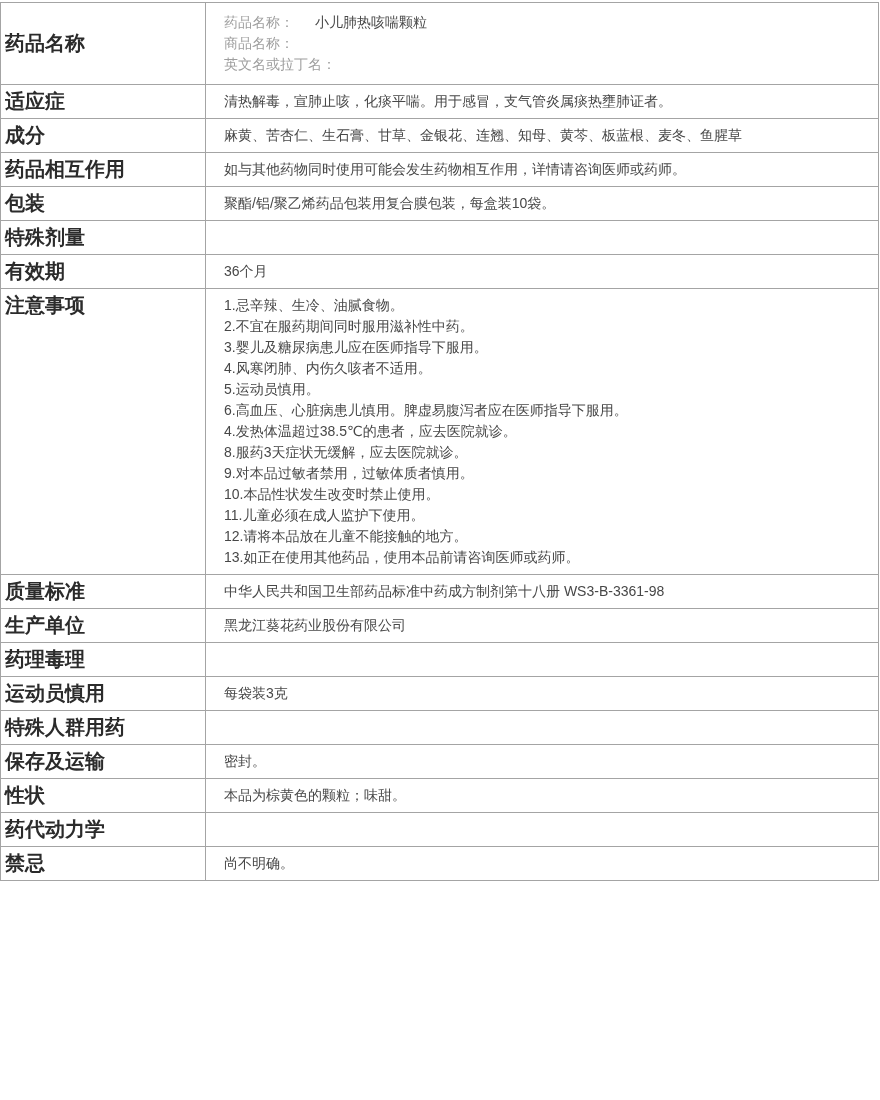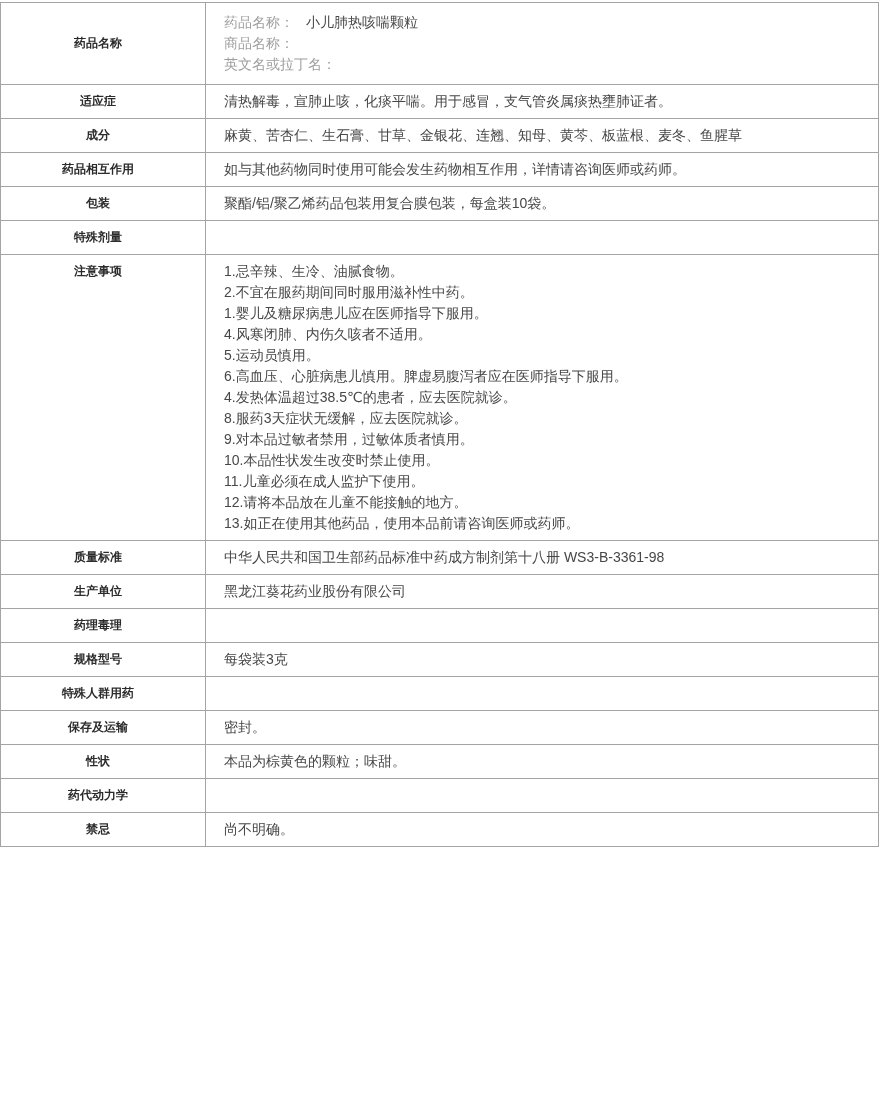--- a/index.html
+++ b/index.html
@@ -24,39 +24,39 @@
     table-layout: fixed;
     width: 879px;
     margin: 2px 0 0 0;
   }
   col.col-label { width: 205px; }
   th, td {
     border: 1px solid var(--border-color, #a4a4a4);
     line-height: 21px;
   }
   th.row-label {
-    text-align: center;
+    text-align: left;
     vertical-align: top;
     padding: 6px 14px 6px 4px;
-    font-size: 12px;
+    font-size: 20px;
     font-weight: bold;
     color: var(--label-color, #2b2b2b);
     white-space: nowrap;
   }
   td.row-value {
     vertical-align: top;
     text-align: left;
     padding: 6px 10px 6px 18px;
     font-size: 14px;
     color: var(--value-color, #474747);
   }
   tr.name-row th.row-label { vertical-align: middle; }
   tr.name-row td.row-value { padding-top: 9px; padding-bottom: 9px; }
   .field-caption { color: var(--muted-color, #9e9e9e); }
-  .field-value { color: var(--value-color, #474747); margin-left: 12px; }
+  .field-value { color: var(--value-color, #474747); margin-left: 21px; }
   .value-line { min-height: 21px; }
 </style>
 </head>
 <body style="background: rgb(255, 255, 255);">
 
 <div class="page">
   <table class="drug-table">
     <colgroup>
       <col class="col-label">
       <col class="col-value">
@@ -89,28 +89,32 @@
   <tr>
     <th class="row-label">包装</th>
     <td class="row-value">聚酯/铝/聚乙烯药品包装用复合膜包装，每盒装10袋。</td>
   </tr>
 
   <tr>
     <th class="row-label">特殊剂量</th>
     <td class="row-value"></td>
   </tr>
 
+  <tr>
+    <th class="row-label">有效期</th>
+    <td class="row-value">36个月</td>
+  </tr>
 
 
   <tr>
     <th class="row-label">注意事项</th>
     <td class="row-value">
             <div class="value-line">1.忌辛辣、生冷、油腻食物。</div>
             <div class="value-line">2.不宜在服药期间同时服用滋补性中药。</div>
-            <div class="value-line">1.婴儿及糖尿病患儿应在医师指导下服用。</div>
+            <div class="value-line">3.婴儿及糖尿病患儿应在医师指导下服用。</div>
             <div class="value-line">4.风寒闭肺、内伤久咳者不适用。</div>
             <div class="value-line">5.运动员慎用。</div>
             <div class="value-line">6.高血压、心脏病患儿慎用。脾虚易腹泻者应在医师指导下服用。</div>
             <div class="value-line">4.发热体温超过38.5℃的患者，应去医院就诊。</div>
             <div class="value-line">8.服药3天症状无缓解，应去医院就诊。</div>
             <div class="value-line">9.对本品过敏者禁用，过敏体质者慎用。</div>
             <div class="value-line">10.本品性状发生改变时禁止使用。</div>
             <div class="value-line">11.儿童必须在成人监护下使用。</div>
             <div class="value-line">12.请将本品放在儿童不能接触的地方。</div>
             <div class="value-line">13.如正在使用其他药品，使用本品前请咨询医师或药师。</div>
@@ -128,21 +132,21 @@
     <td class="row-value">黑龙江葵花药业股份有限公司</td>
   </tr>
 
 
   <tr>
     <th class="row-label">药理毒理</th>
     <td class="row-value"></td>
   </tr>
 
   <tr>
-    <th class="row-label">规格型号</th>
+    <th class="row-label">运动员慎用</th>
     <td class="row-value">每袋装3克</td>
   </tr>
 
   <tr>
     <th class="row-label">特殊人群用药</th>
     <td class="row-value"></td>
   </tr>
 
   <tr>
     <th class="row-label">保存及运输</th>

